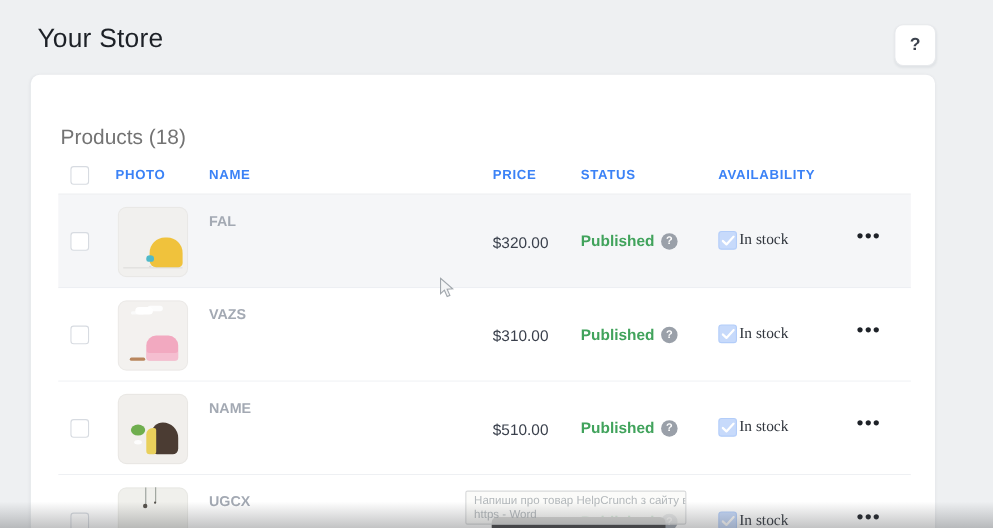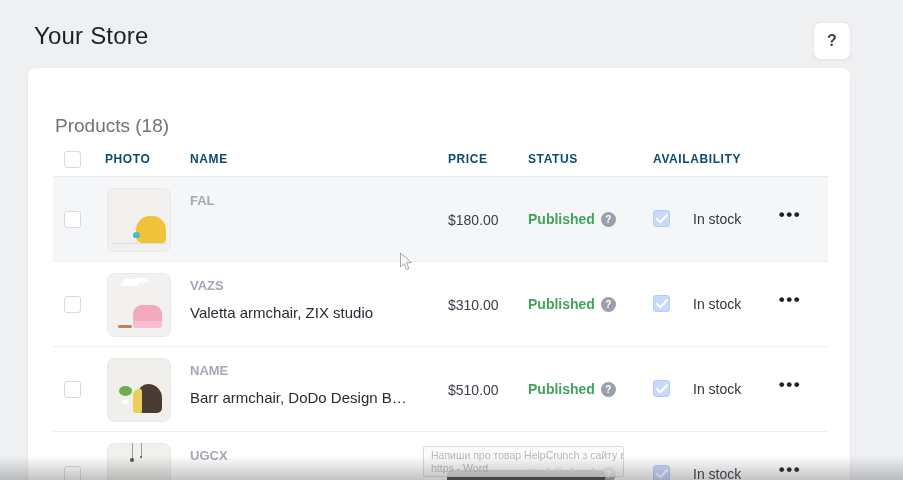--- a/index.html
+++ b/index.html
@@ -28,21 +28,21 @@
   .panel-head { position:relative; height:77px; }
   .panel-title { position:absolute; left:27px; top:31px; font-size:19px; color:#737373;margin-top:16px; }
   .add-btn {
     position:absolute; right:22px; top:29px; width:56px; height:33px;
     background:#1468fa; border:none; border-radius:4px;
     color:#fff; font-size:14px; font-family:inherit; cursor:pointer;
   }
   
   .table { position:relative; margin:0 22px 0 25px; }
   .thead { position:relative; height:32px; border-bottom:1px solid #e9ebee; }
-  .th { position:absolute; top:7px; font-size:12px; font-weight:700; color:#0c4a6e; letter-spacing:.6px; }
+  .th { position:absolute; top:7px; font-size:12px; font-weight:700; color:#3b82f6; letter-spacing:.6px; }
   .th.c-photo { left:52px; }
   .th.c-name  { left:137px; }
   .th.c-price { left:395px; }
   .th.c-status{ left:475px; }
   .th.c-avail { left:600px;text-align:center; }
   .cb {
     display:inline-block; width:17px; height:17px;
     background:#fff; border:1.5px solid #d7dbe1; border-radius:3px;
   }
   .thead .cb { position:absolute; left:11px; top:6px; }
@@ -70,21 +70,21 @@
   .sku   { position:absolute; left:137px; top:16px; font-size:13px; color:#a3a9b3;font-weight:bold; }
   .pname { position:absolute; left:137px; top:42px; font-size:15px; color:#272b33; max-width:240px; white-space:nowrap; overflow:hidden; }
   .price { position:absolute; left:395px; top:35px; font-size:14px; color:#3a404c; }
   .status { position:absolute; left:475px; top:34px; display:flex; align-items:center; gap:6px; }
   .pub { font-size:14px; font-weight:700; color:#41a35c; }
   .helpb {
     width:15px; height:15px; border-radius:50%; background:#9aa0a9;
     color:#fff; font-size:10px; font-weight:700;
     display:inline-flex; align-items:center; justify-content:center; cursor:pointer;
   }
-  .avail { position:absolute; left:600px; top:33px; display:flex; align-items:center; gap:23px; }
+  .avail { position:absolute; left:600px; top:33px; display:flex; align-items:center; gap:2px;font-family:Liberation Serif, serif; }
   .cb.checked { border-color:#b3cdf9; background:#c7dafb; position:relative; }
   .cb.checked svg { position:absolute; left:2px; top:3px; }
   .avail-label { font-size:14px; color:#30353d; }
   .menu { position:absolute; right:18px; top:28px; width:40px; text-align:center; font-size:17px; font-weight:700; letter-spacing:1.5px; color:#1e2228; cursor:pointer; }
   
   .tooltip {
     position:absolute; left:423px; top:446px; width:201px; height:31px;
     background:rgba(250,250,248,.82); border:1px solid #d8d9da; border-radius:2px;
     padding:2px 7px; font-size:10.5px; line-height:13px; color:#b4b9bc; z-index:40;
     white-space:nowrap; overflow:hidden;
@@ -118,21 +118,21 @@
     </div>
     <div id="tbody">
   <div class="row highlight">
     <span class="cb sel"></span>
     <div class="photo photo-fal" style="--p-bg: #f1f0ee; --p-c1: #f0c23c; --p-c2: #4fb9c9; --p-c3: #ffffff;">
       <i class="a1"></i>
             <i class="a2"></i>
             <i class="a3"></i>
     </div>
     <div class="sku">FAL</div>
-    <div class="price">$180.00</div>
+    <div class="price">$320.00</div>
     <div class="status">
       <span class="pub">Published</span>
       <span class="helpb">?</span>
     </div>
     <div class="avail">
       <span class="cb checked">
         <svg width="12" height="10" viewBox="0 0 12 10">
           <polyline points="1,5 4.4,8.2 11,1" fill="none" stroke="#ffffff" stroke-width="2" stroke-linecap="round" stroke-linejoin="round"></polyline>
         </svg>
       </span>
@@ -142,21 +142,20 @@
   </div>
 
   <div class="row">
     <span class="cb sel"></span>
     <div class="photo photo-vazs" style="--p-bg: #f3f1ef; --p-c1: #f2a9c0; --p-c2: #b9865d; --p-c3: #ffffff;">
       <i class="a1"></i>
             <i class="a2"></i>
             <i class="a3"></i>
     </div>
     <div class="sku">VAZS</div>
-    <div class="pname">Valetta armchair, ZIX studio</div>
     <div class="price">$310.00</div>
     <div class="status">
       <span class="pub">Published</span>
       <span class="helpb">?</span>
     </div>
     <div class="avail">
       <span class="cb checked">
         <svg width="12" height="10" viewBox="0 0 12 10">
           <polyline points="1,5 4.4,8.2 11,1" fill="none" stroke="#ffffff" stroke-width="2" stroke-linecap="round" stroke-linejoin="round"></polyline>
         </svg>
@@ -167,21 +166,20 @@
   </div>
 
   <div class="row">
     <span class="cb sel"></span>
     <div class="photo photo-baddb" style="--p-bg: #f1efec; --p-c1: #4b3c33; --p-c2: #e9d05c; --p-c3: #6fae4e;">
       <i class="a1"></i>
             <i class="a2"></i>
             <i class="a3"></i>
     </div>
     <div class="sku">NAME</div>
-    <div class="pname">Barr armchair, DoDo Design B…</div>
     <div class="price">$510.00</div>
     <div class="status">
       <span class="pub">Published</span>
       <span class="helpb">?</span>
     </div>
     <div class="avail">
       <span class="cb checked">
         <svg width="12" height="10" viewBox="0 0 12 10">
           <polyline points="1,5 4.4,8.2 11,1" fill="none" stroke="#ffffff" stroke-width="2" stroke-linecap="round" stroke-linejoin="round"></polyline>
         </svg>

